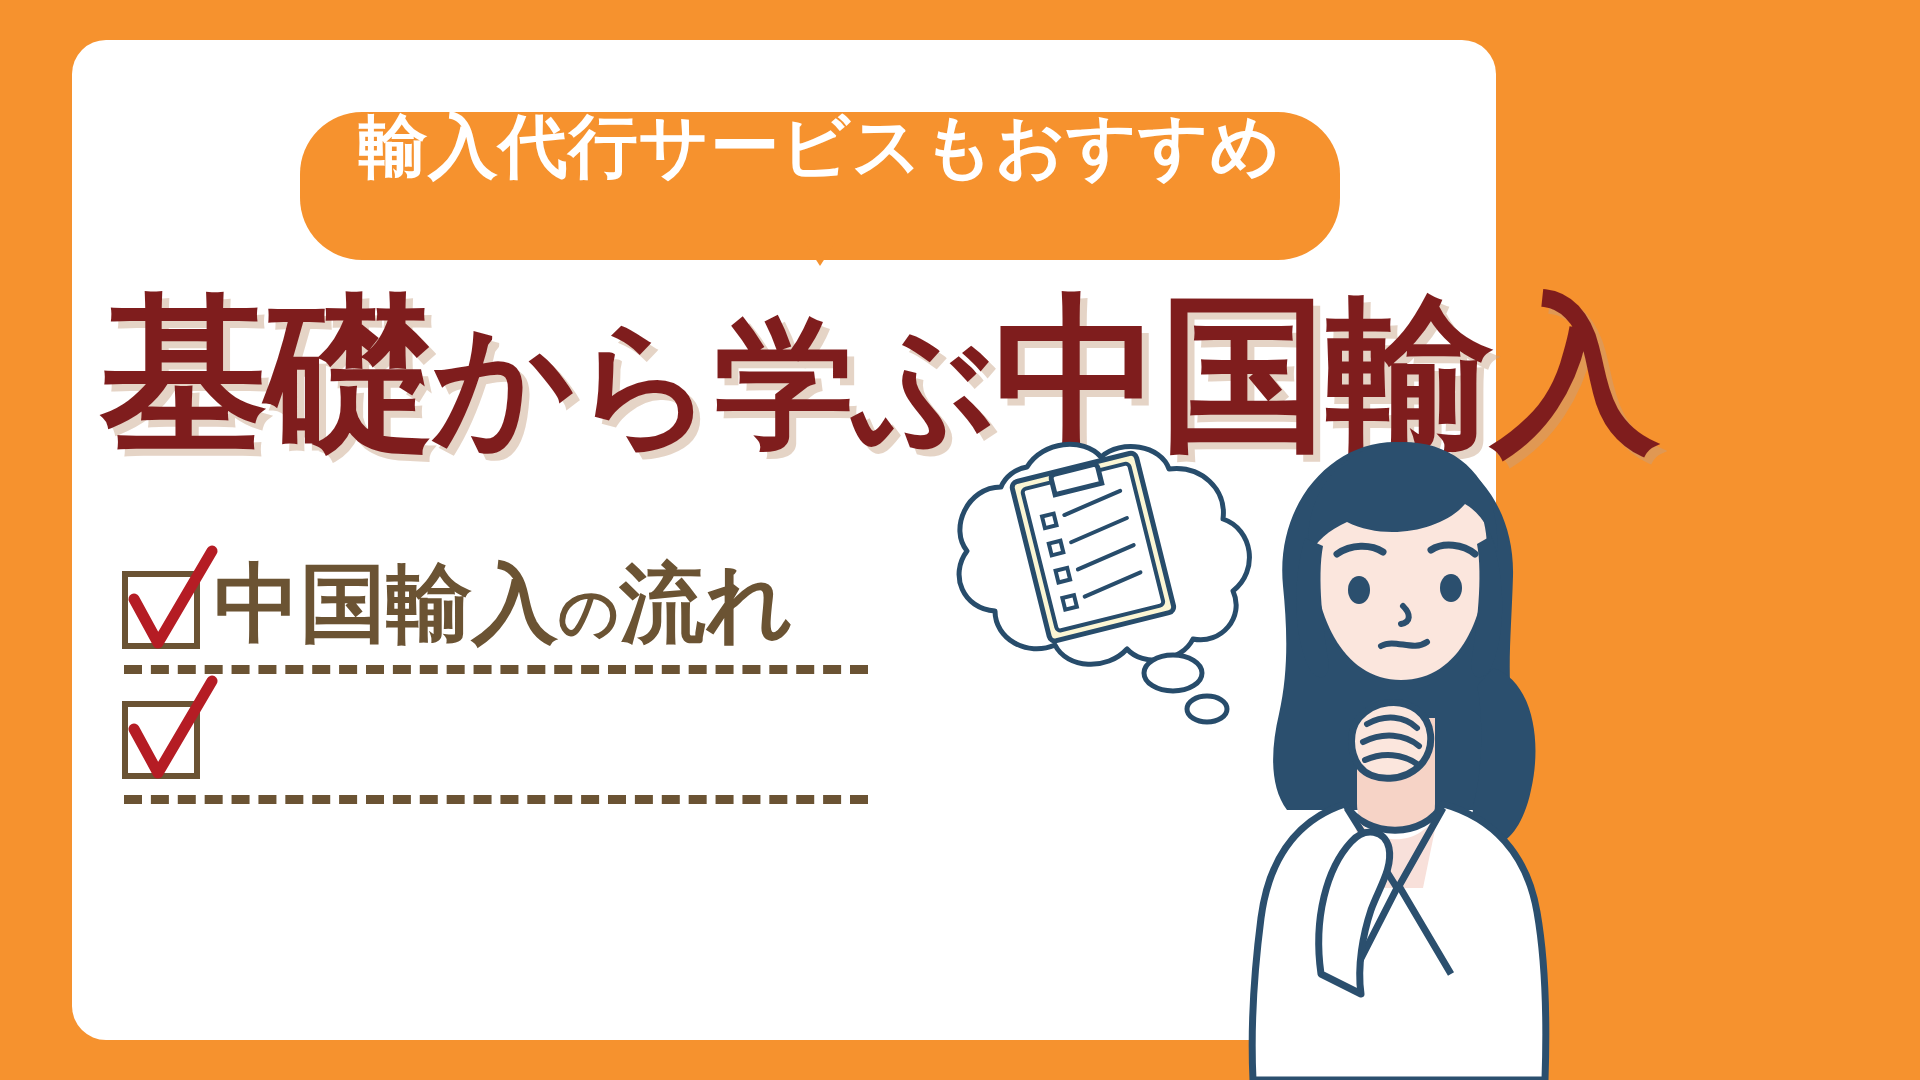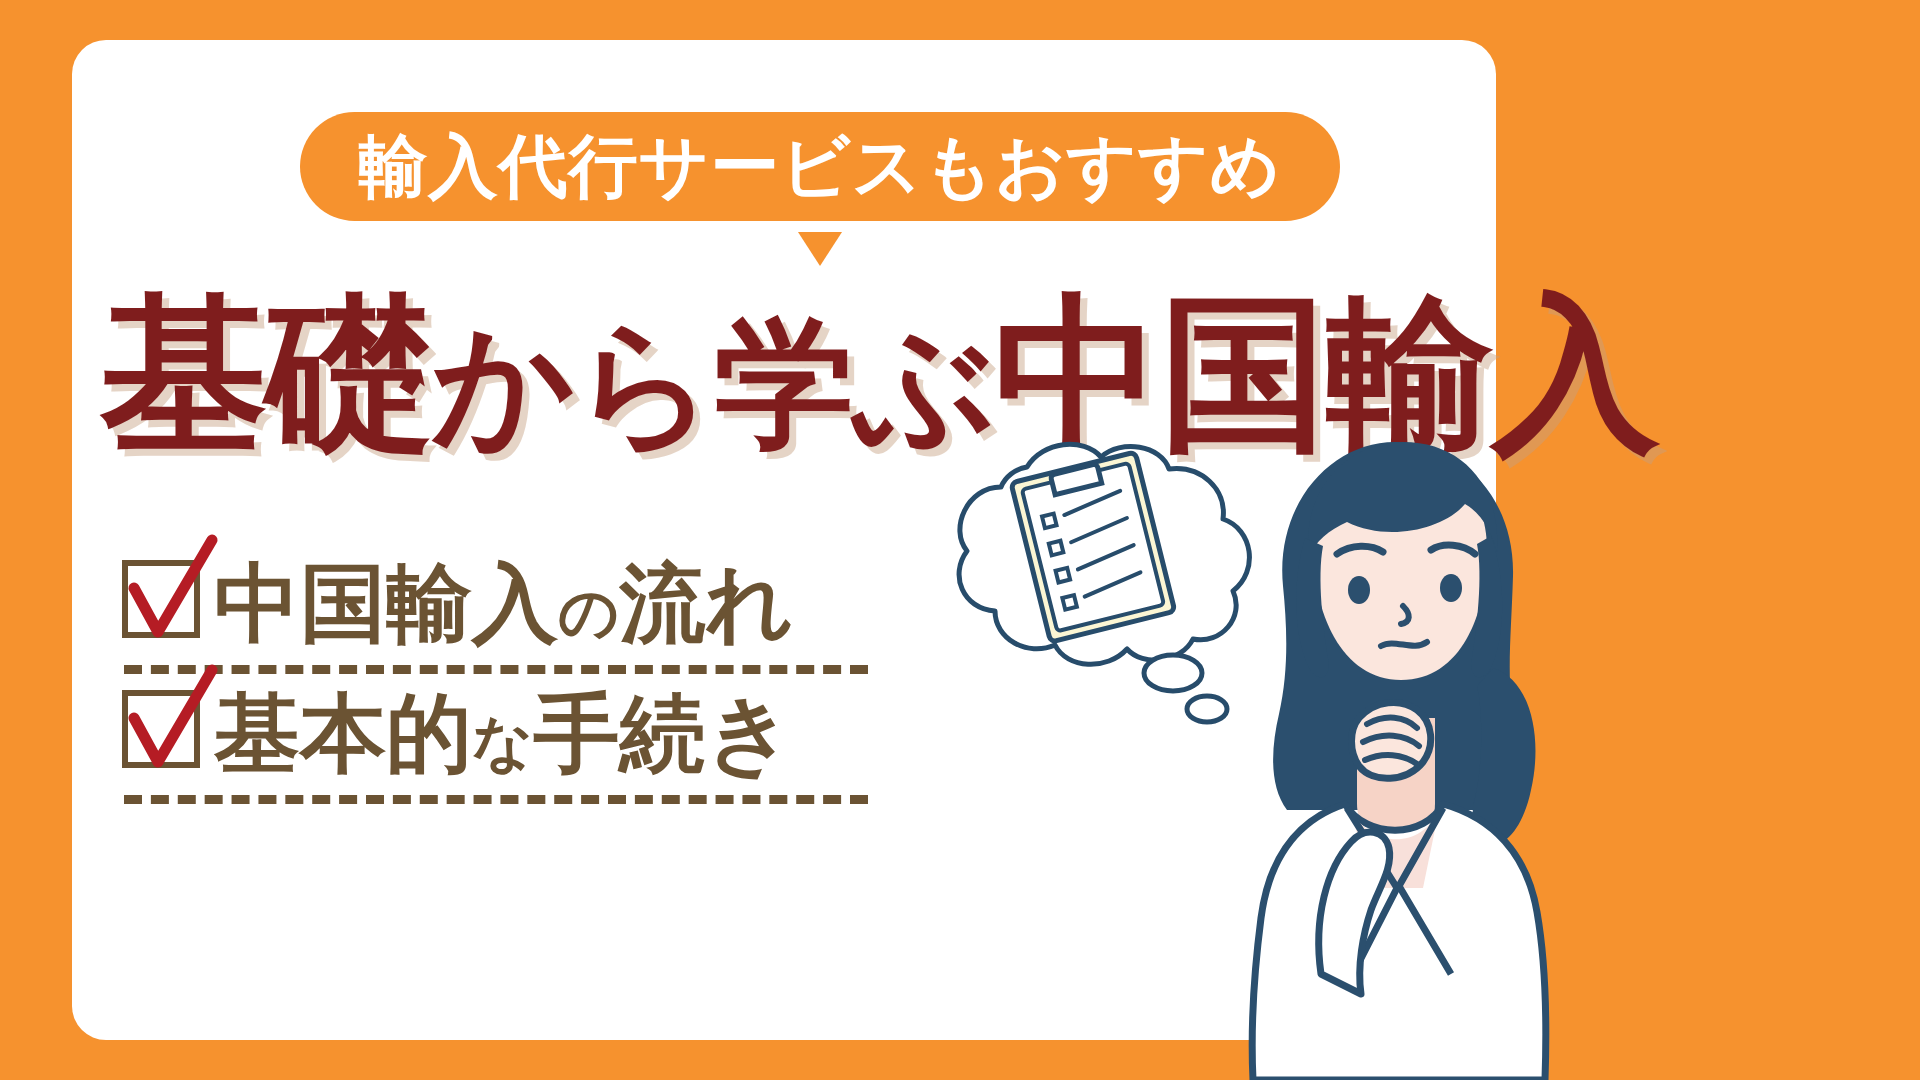--- a/index.html
+++ b/index.html
@@ -18,23 +18,23 @@
     width:1424px;height:1000px;
     background:#FFFFFF;
     border-radius:34px;
   }
 
   
   .banner-wrap{
     position:absolute;left:300px;top:112px;width:1040px;height:140px;
   }
   .banner{
-    position:absolute;left:0;top:0;width:1040px;height:109px;
+    position:absolute;left:0;top:0;width:1040px;height:148px;
     background:#F6922E;border-radius:62px;
-    display:flex;align-items:center;justify-content:center;
+    display:flex;justify-content:center;
   }
   .banner-text{
     color:#FFFFFF;
     font-size:69px;
     font-weight:bold;
     letter-spacing:1px;
     line-height:1;
     white-space:nowrap;
     transform:scaleX(1.0);
   }
@@ -54,21 +54,21 @@
     color:#7f1d1d;
     font-weight:bold;
     text-shadow:7px 7px 0 rgba(198,160,128,0.45);
   }
   .title .big{font-size:168px;letter-spacing:-2px;}
   .title .mid{font-size:140px;letter-spacing:-2px;}
 
   
   .checklist{position:absolute;left:122px;top:560px;width:760px;}
   .check-row{position:relative;height:112px;margin-bottom:18px;}
-  .check-line{display:flex;align-items:flex-start;height:100px;}
+  .check-line{display:flex;align-items:center;height:100px;font-family:Liberation Mono, monospace;}
   .cb{
     position:relative;width:78px;height:78px;flex:0 0 78px;
     border:6px solid #6B5333;margin-right:14px;box-sizing:border-box;
   }
   .cb svg{position:absolute;left:-12px;top:-30px;width:110px;height:120px;overflow:visible;}
   .ctext{
     color:#6B5333;font-weight:bold;line-height:1;white-space:nowrap;
   }
   .ctext .lg{font-size:86px;}
   .ctext .sm{font-size:60px;}
@@ -118,23 +118,20 @@
       </div>
       <div class="dash"></div>
     </div>
 
     <div class="check-row">
       <div class="check-line">
         <div class="cb">
           <svg viewBox="0 0 110 120">
             <path d="M18 52 L42 96 L96 4" fill="none" stroke="#B51C24" stroke-width="11" stroke-linecap="round" stroke-linejoin="round"></path>
           </svg>
-        </div>
-        <div class="ctext">
-          <span class="lg">基本的</span><span class="sm">な</span><span class="lg">手続き</span>
         </div>
       </div>
       <div class="dash"></div>
     </div>
 
   </div>
 
   <div class="bubble">
     <svg viewBox="0 0 360 290">
       <g fill="#FFFFFF" stroke="#274C6B" stroke-width="5" stroke-linejoin="round">

